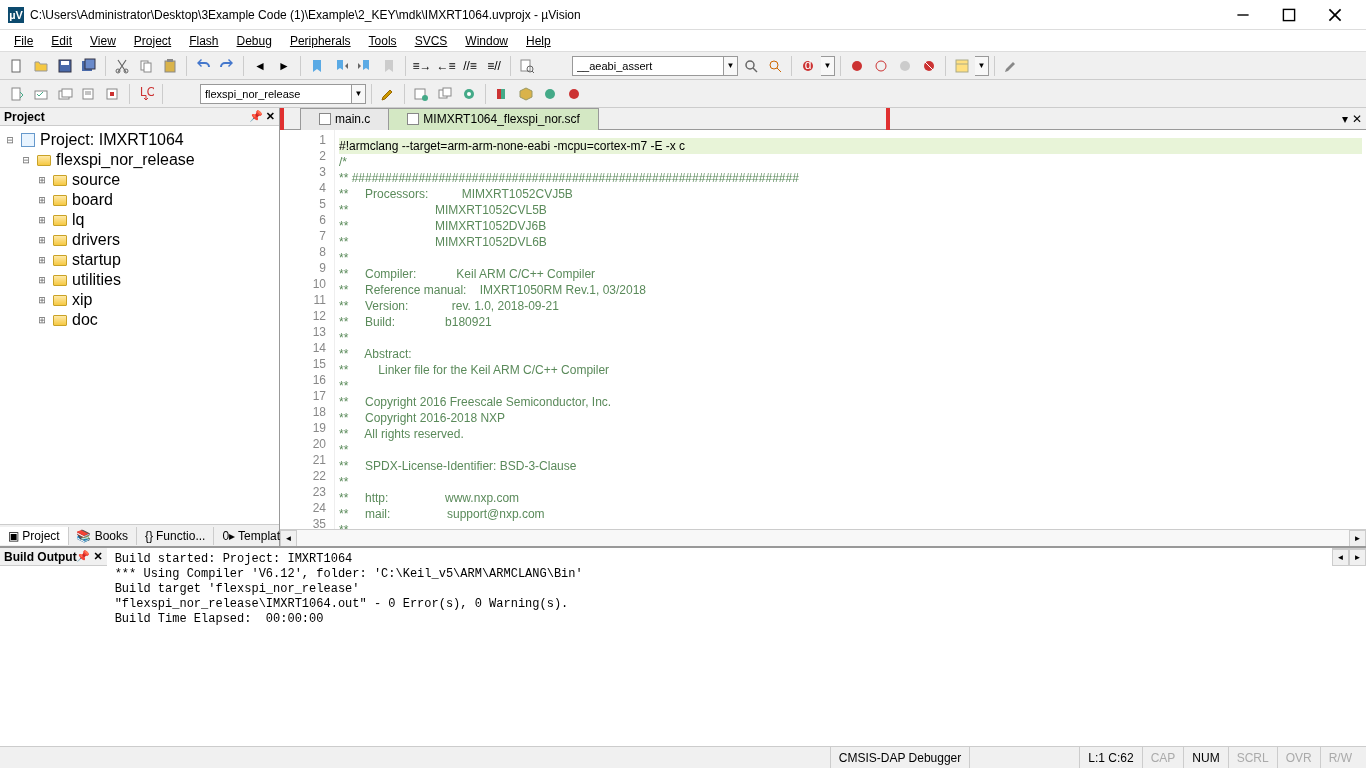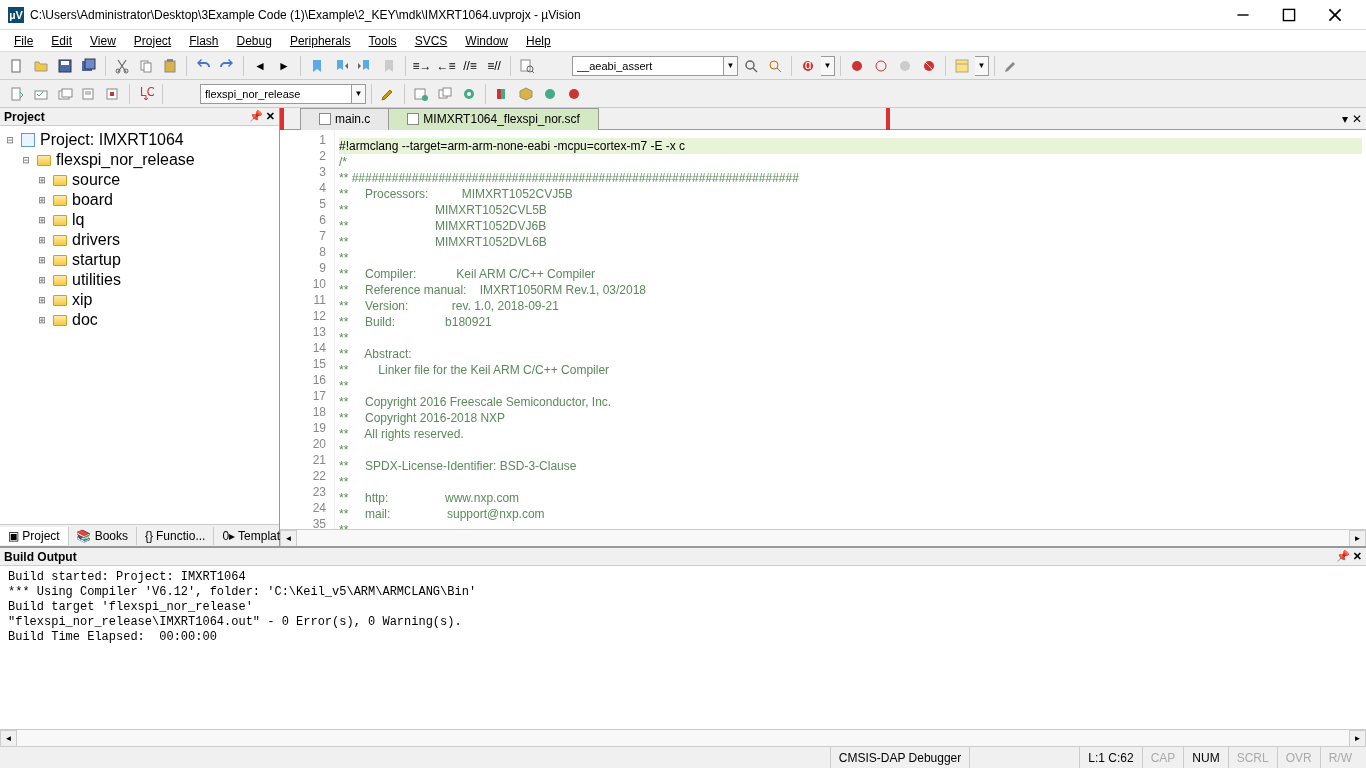--- a/index.html
+++ b/index.html
@@ -42,21 +42,21 @@
 .red-box { position: absolute; border: 4px solid #e03030; pointer-events: none; }
 .code-container { flex: 1; display: flex; overflow: hidden; background: #fff; position: relative; }
 .gutter { width: 55px; background: #fff; text-align: right; padding-right: 8px; padding-top: 2px; color: #888; font-family: "Consolas","Courier New",monospace; font-size: 13px; line-height: 16px; border-right: 1px solid #eee; }
 .code-lines { flex: 1; padding: 8px 4px; font-family: "Consolas","Courier New",monospace; font-size: 13px; line-height: 16px; white-space: pre; overflow: auto; }
 .code-line { height: 16px; }
 .line-hl { background: #e8f4d8; }
 .comment { color: #5a8a5a; }
 .scrollbar-h { height: 17px; background: #f0f0f0; border-top: 1px solid #ccc; display: flex; align-items: center; }
 .scroll-arrow { width: 17px; height: 17px; background: #f0f0f0; border: 1px solid #ccc; display: flex; align-items: center; justify-content: center; cursor: pointer; font-size: 8px; }
 .scroll-track { flex: 1; height: 17px; background: #f8f8f8; }
-.output-panel { height: 200px; background: #fff; border-top: 2px solid #999; display: flex; flex-direction: column; }
+.output-panel { height: 200px; background: #fff; border-top: 2px solid #999; display: flex; }
 .output-header { height: 18px; background: #f0f0f0; border-bottom: 1px solid #ccc; display: flex; align-items: center; padding: 0 4px; font-size: 11px; font-weight: bold; }
 .output-content { flex: 1; padding: 4px 8px; font-family: "Consolas","Courier New",monospace; font-size: 12px; line-height: 15px; overflow: auto; white-space: pre; }
 .statusbar { height: 22px; background: #f0f0f0; border-top: 1px solid #ccc; display: flex; align-items: flex-end; padding: 0 6px; font-size: 11px; gap: 0; }
 .status-cell { padding: 0 8px; border-left: 1px solid #ccc; height: 100%; display: flex; align-items: center; }
 .status-cell:first-child { border-left: none; }
 .icon-svg { width: 16px; height: 16px; }
 .small-icon { width: 14px; height: 14px; }
 </style>
 </head>
 <body>

